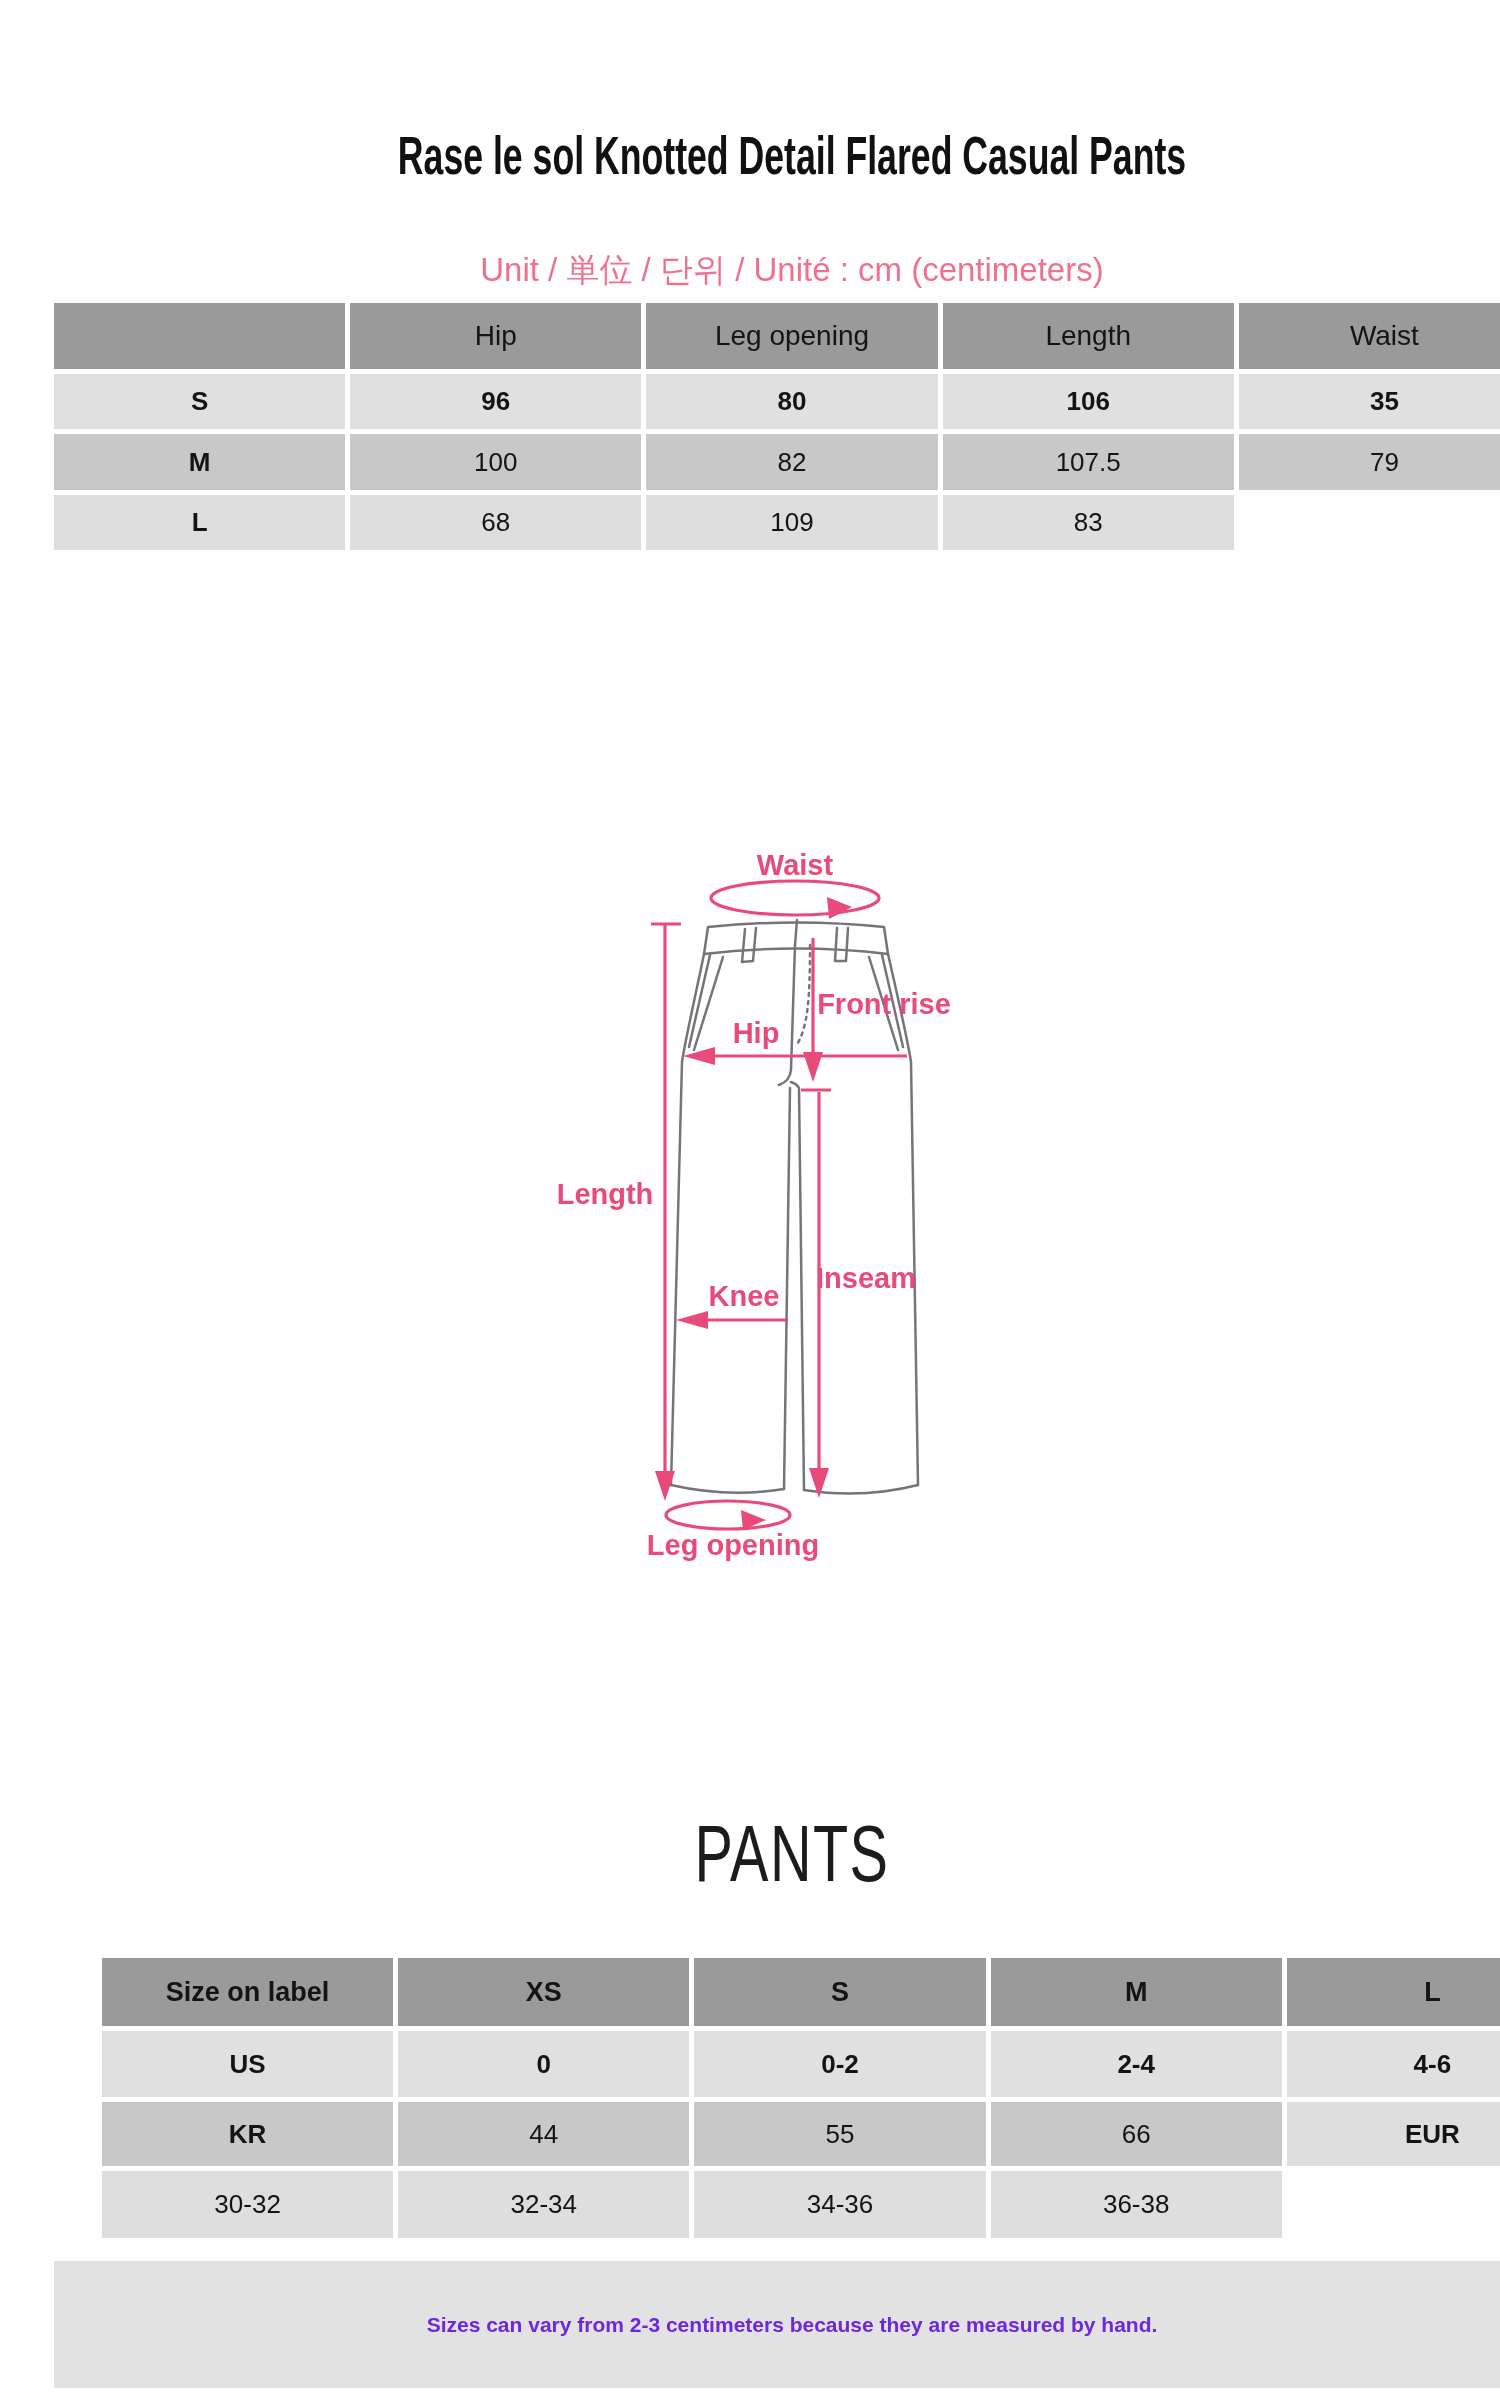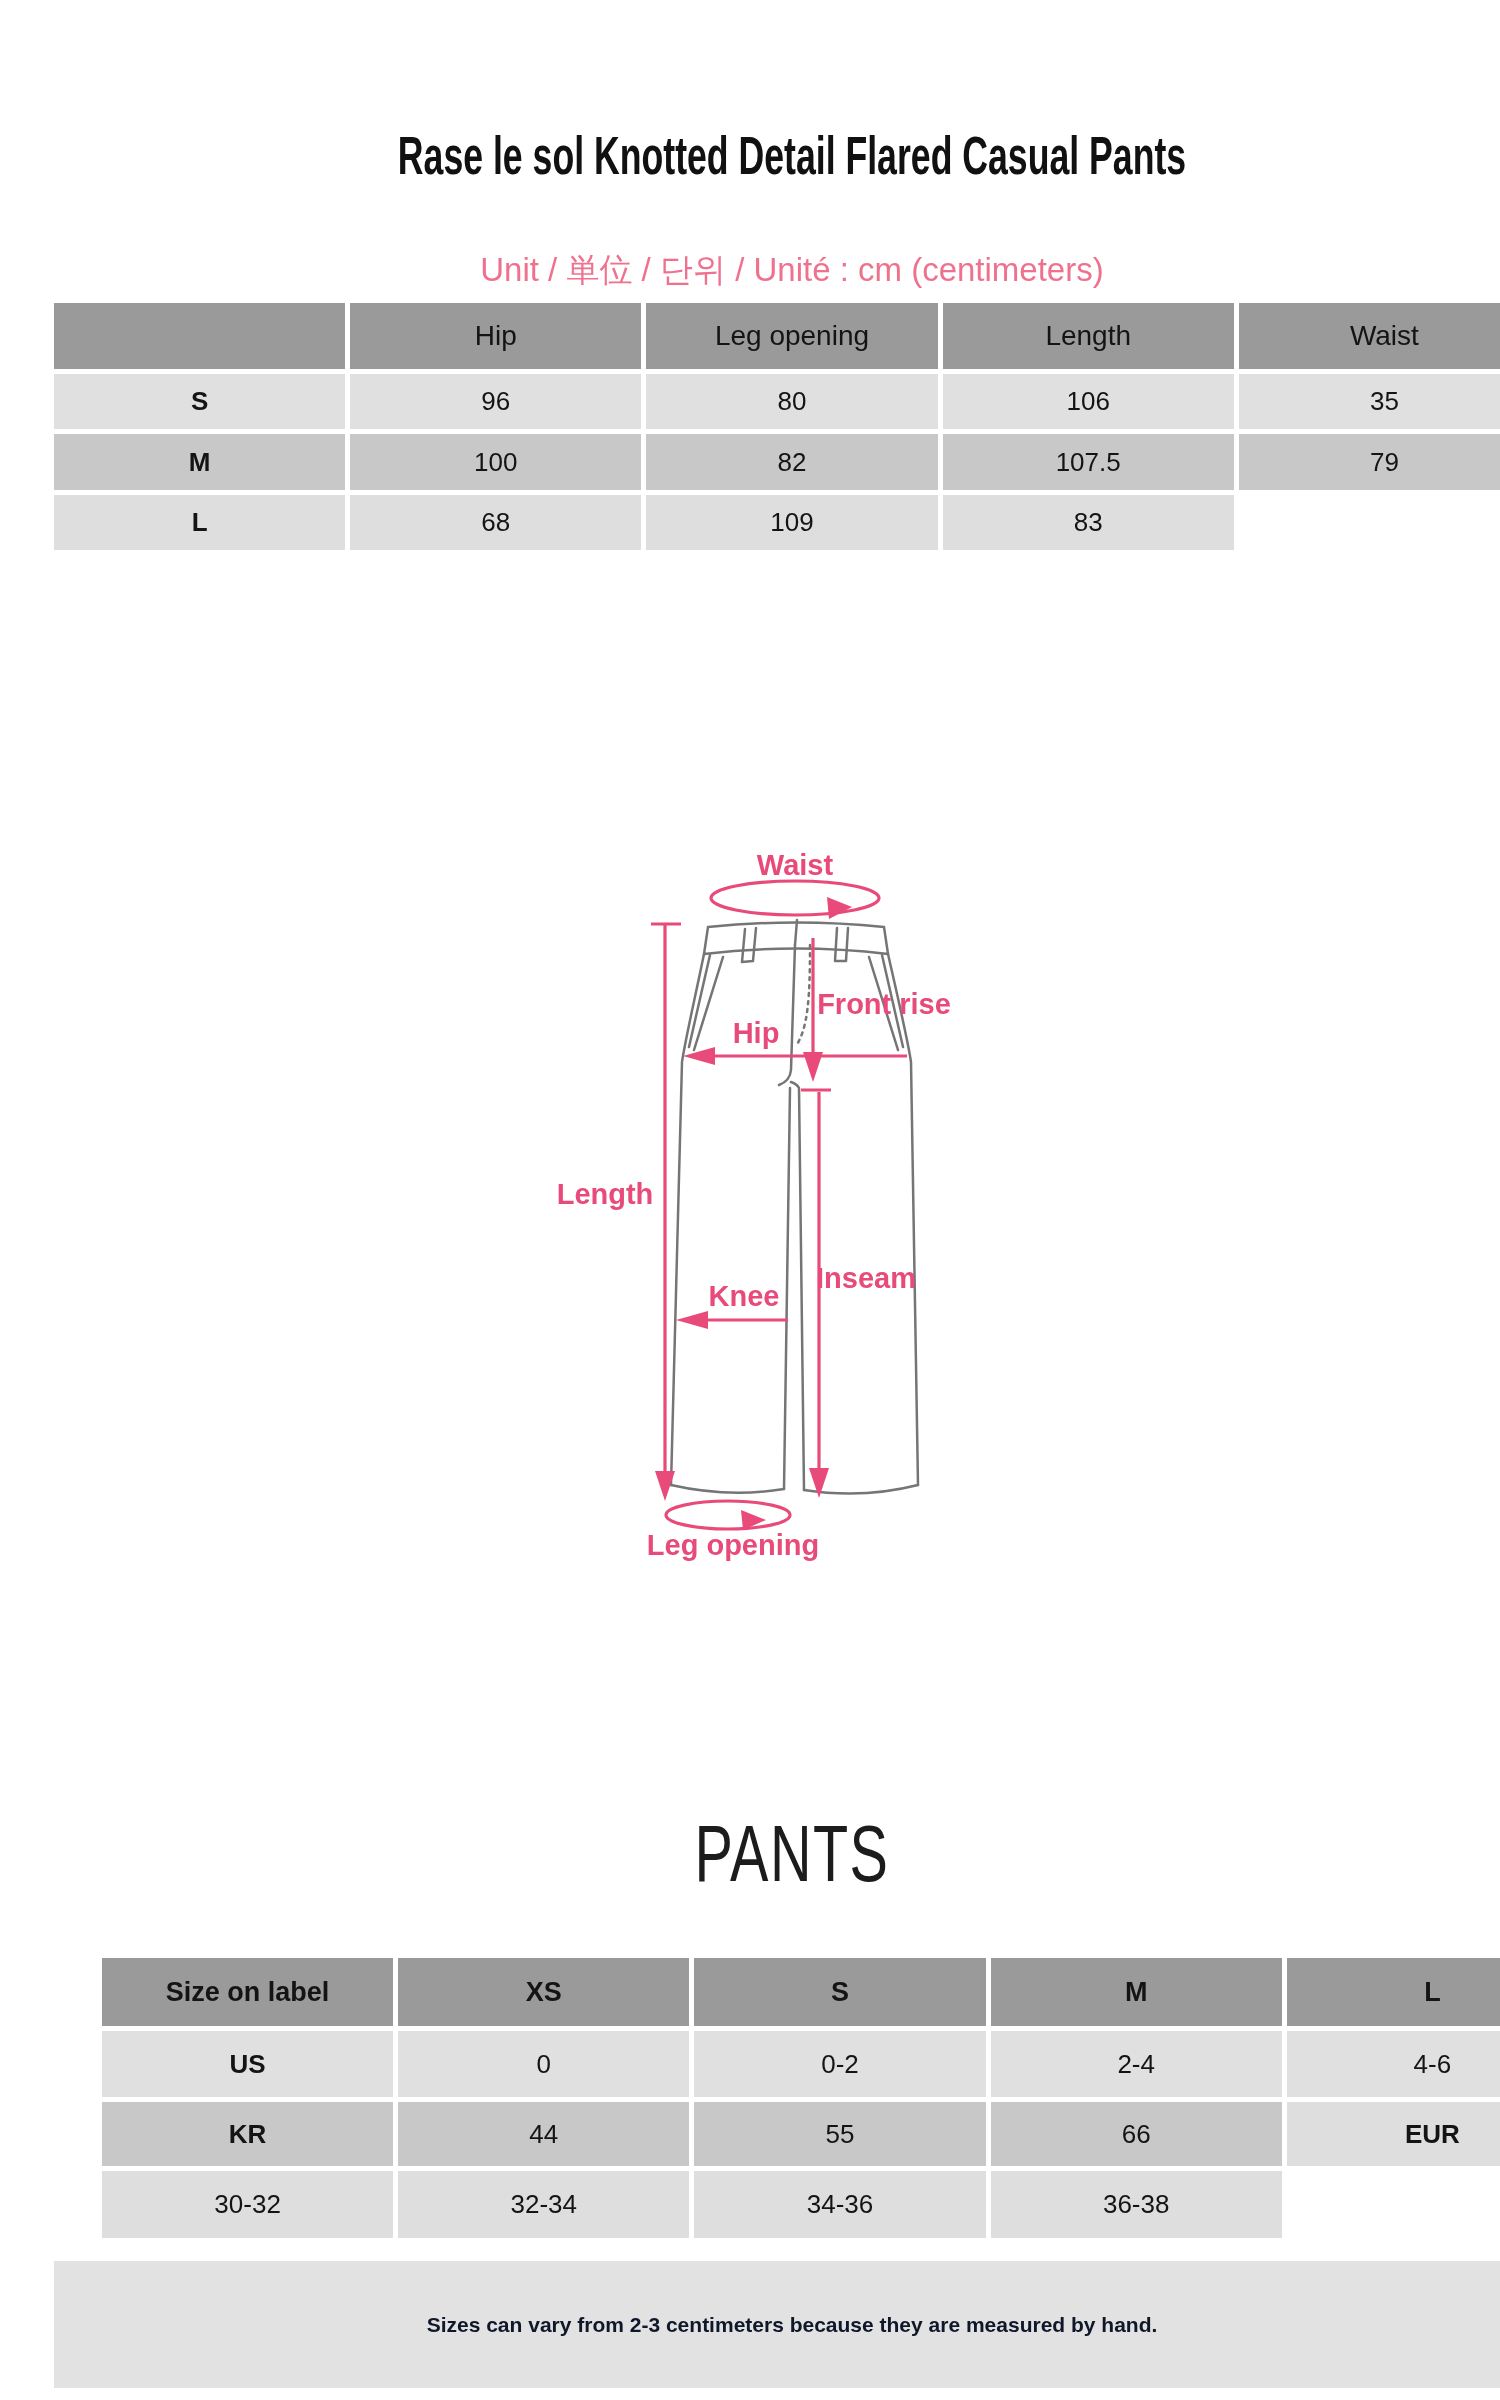--- a/index.html
+++ b/index.html
@@ -13,36 +13,36 @@
   .unit-note{position:absolute;top:250px;left:0;width:1500px;text-align:center;
              font-size:33px;line-height:1.2;color:#f0718e;}
 
   .grid-table{position:absolute;left:12px;width:1476px;display:grid;
               grid-template-columns:repeat(5,1fr);gap:5px;}
   .t1{top:303px;grid-template-rows:66px 55px 56px 55px;}
   .t2{top:1958px;grid-template-rows:68px 66px 64px 67px;padding-left:48px;}
   .cell{display:flex;align-items:center;justify-content:center;font-size:26px;}
   .cell.h{background:#9a9a9a;font-size:28px;}
   .t2 .cell.h{font-weight:700;font-size:27px;}
-  .cell.r0{background:#e0e0e0;}
+  .cell.r0{background:#e0e0e0;font-weight:bold;}
   .cell.r1{background:#c8c8c8;}
   .cell.r2{background:#dedede;}
   .cell.lbl{font-weight:700;}
 
   .diagram{position:absolute;left:490px;top:828px;width:540px;height:762px;}
   .diagram text{font-family:"Liberation Sans","DejaVu Sans",sans-serif;
                 font-weight:700;font-size:29px;fill:#e84a7a;}
 
   .pants-heading{position:absolute;top:1814px;left:0;width:1500px;text-align:center;
                  font-size:80px;font-weight:400;line-height:1;color:#1c1c1c;
                  transform:scaleX(0.72);transform-origin:50% 50%;letter-spacing:2px;}
 
   .footer-bar{position:absolute;left:12px;top:2261px;width:1476px;height:127px;
               background:#e2e2e2;display:flex;align-items:center;justify-content:center;}
-  .footer-bar span{font-size:21px;font-weight:700;color:#0f172a;}
+  .footer-bar span{font-size:21px;font-weight:700;color:#6d28d9;}
 </style>
 </head>
 <body>
 
 <div class="page">
 
   <div class="title">Rase le sol Knotted Detail Flared Casual Pants</div>
 
   <div class="unit-note">Unit / 単位 / 단위 / Unité : cm (centimeters)</div>
 

